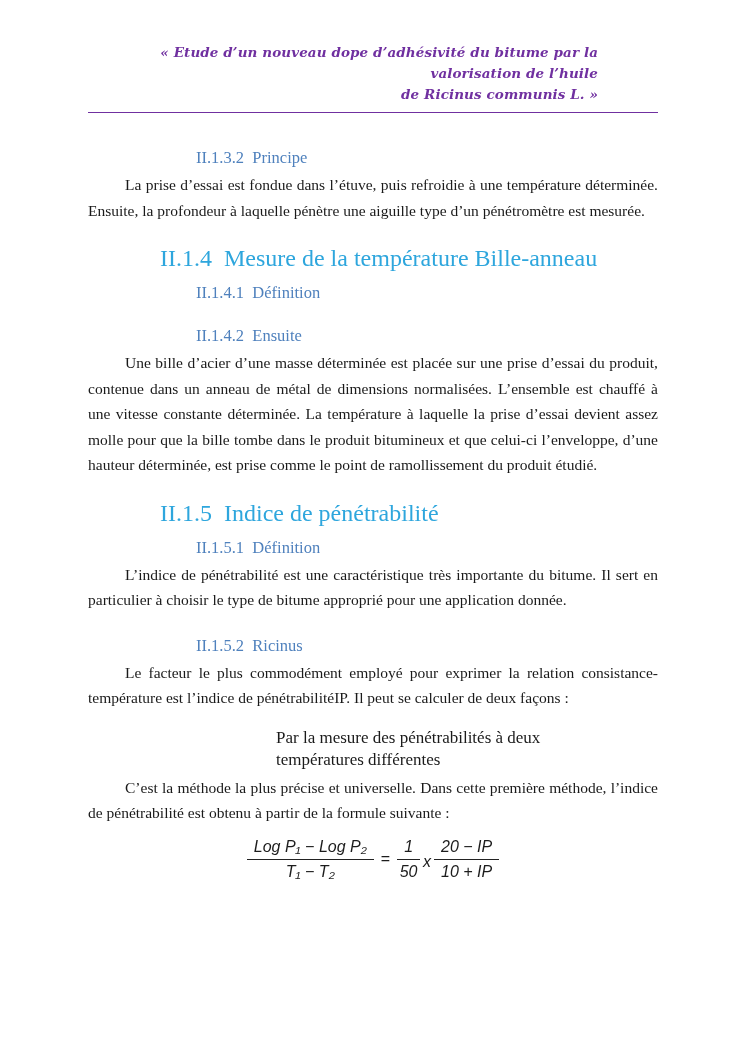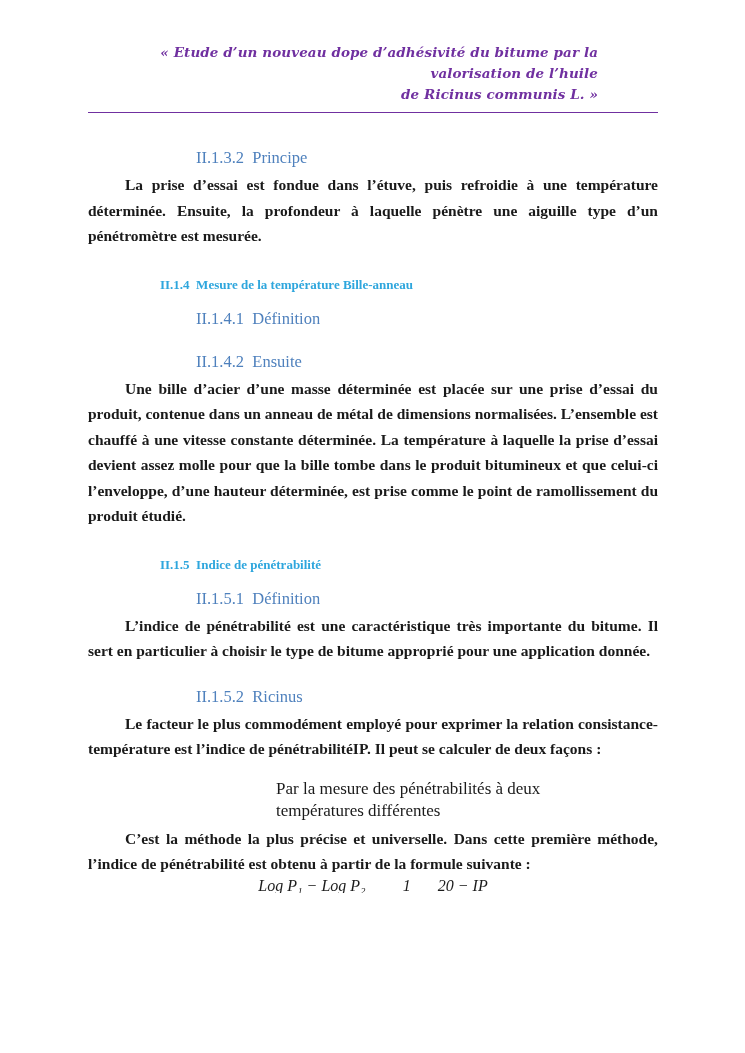--- a/index.html
+++ b/index.html
@@ -26,59 +26,59 @@
     margin-right:60px;
   }
   .header-rule{
     height:0;
     border-top:1.5px solid #7030A0;
     margin-top:7px;
   }
   
   .h2{
     color:#2EA6DD;
-    font-size:13px;
+    font-size:24px;
     line-height:23px;
-    font-weight:bold;
+    font-weight:normal;
     margin:24px 0 0 72px;
     white-space:pre-wrap;
   }
   .h3{
     color:#4F81BD;
     font-size:16.5px;
     line-height:21px;
     font-weight:normal;
     margin:22px 0 0 108px;
     white-space:pre-wrap;
   }
   .h3.first{margin-top:34px;}
   .h2 + .h3{margin-top:12px;}
   
   .para{
     font-size:15.5px;
     line-height:25.5px;
     text-align:justify;
     text-indent:37px;
     margin:4px 0 0 0;
-    font-weight:bold;
   }
   
   .method-title{
     margin:16px 0 0 188px;
     font-weight:normal;
     font-size:17px;
     line-height:22px;
   }
   
   .formula{
+    margin-top:12px;
     display:flex;
     justify-content:center;
     align-items:center;
     gap:2px;
-    font-family:Liberation Serif, serif;
+    font-family:Liberation Sans, sans-serif;
     font-style:italic;
     font-size:16px;
     color:#1c1c1c;
   }
   .frac{display:inline-flex;flex-direction:column;align-items:center;}
   .frac .num{border-bottom:1.4px solid #222;padding:0 7px 3px;}
   .frac .den{padding-top:3px;}
   .op{margin:0 5px;font-style:normal;}
   .op.times{font-style:italic;margin:0 1px;transform:translateY(3px);}
   

